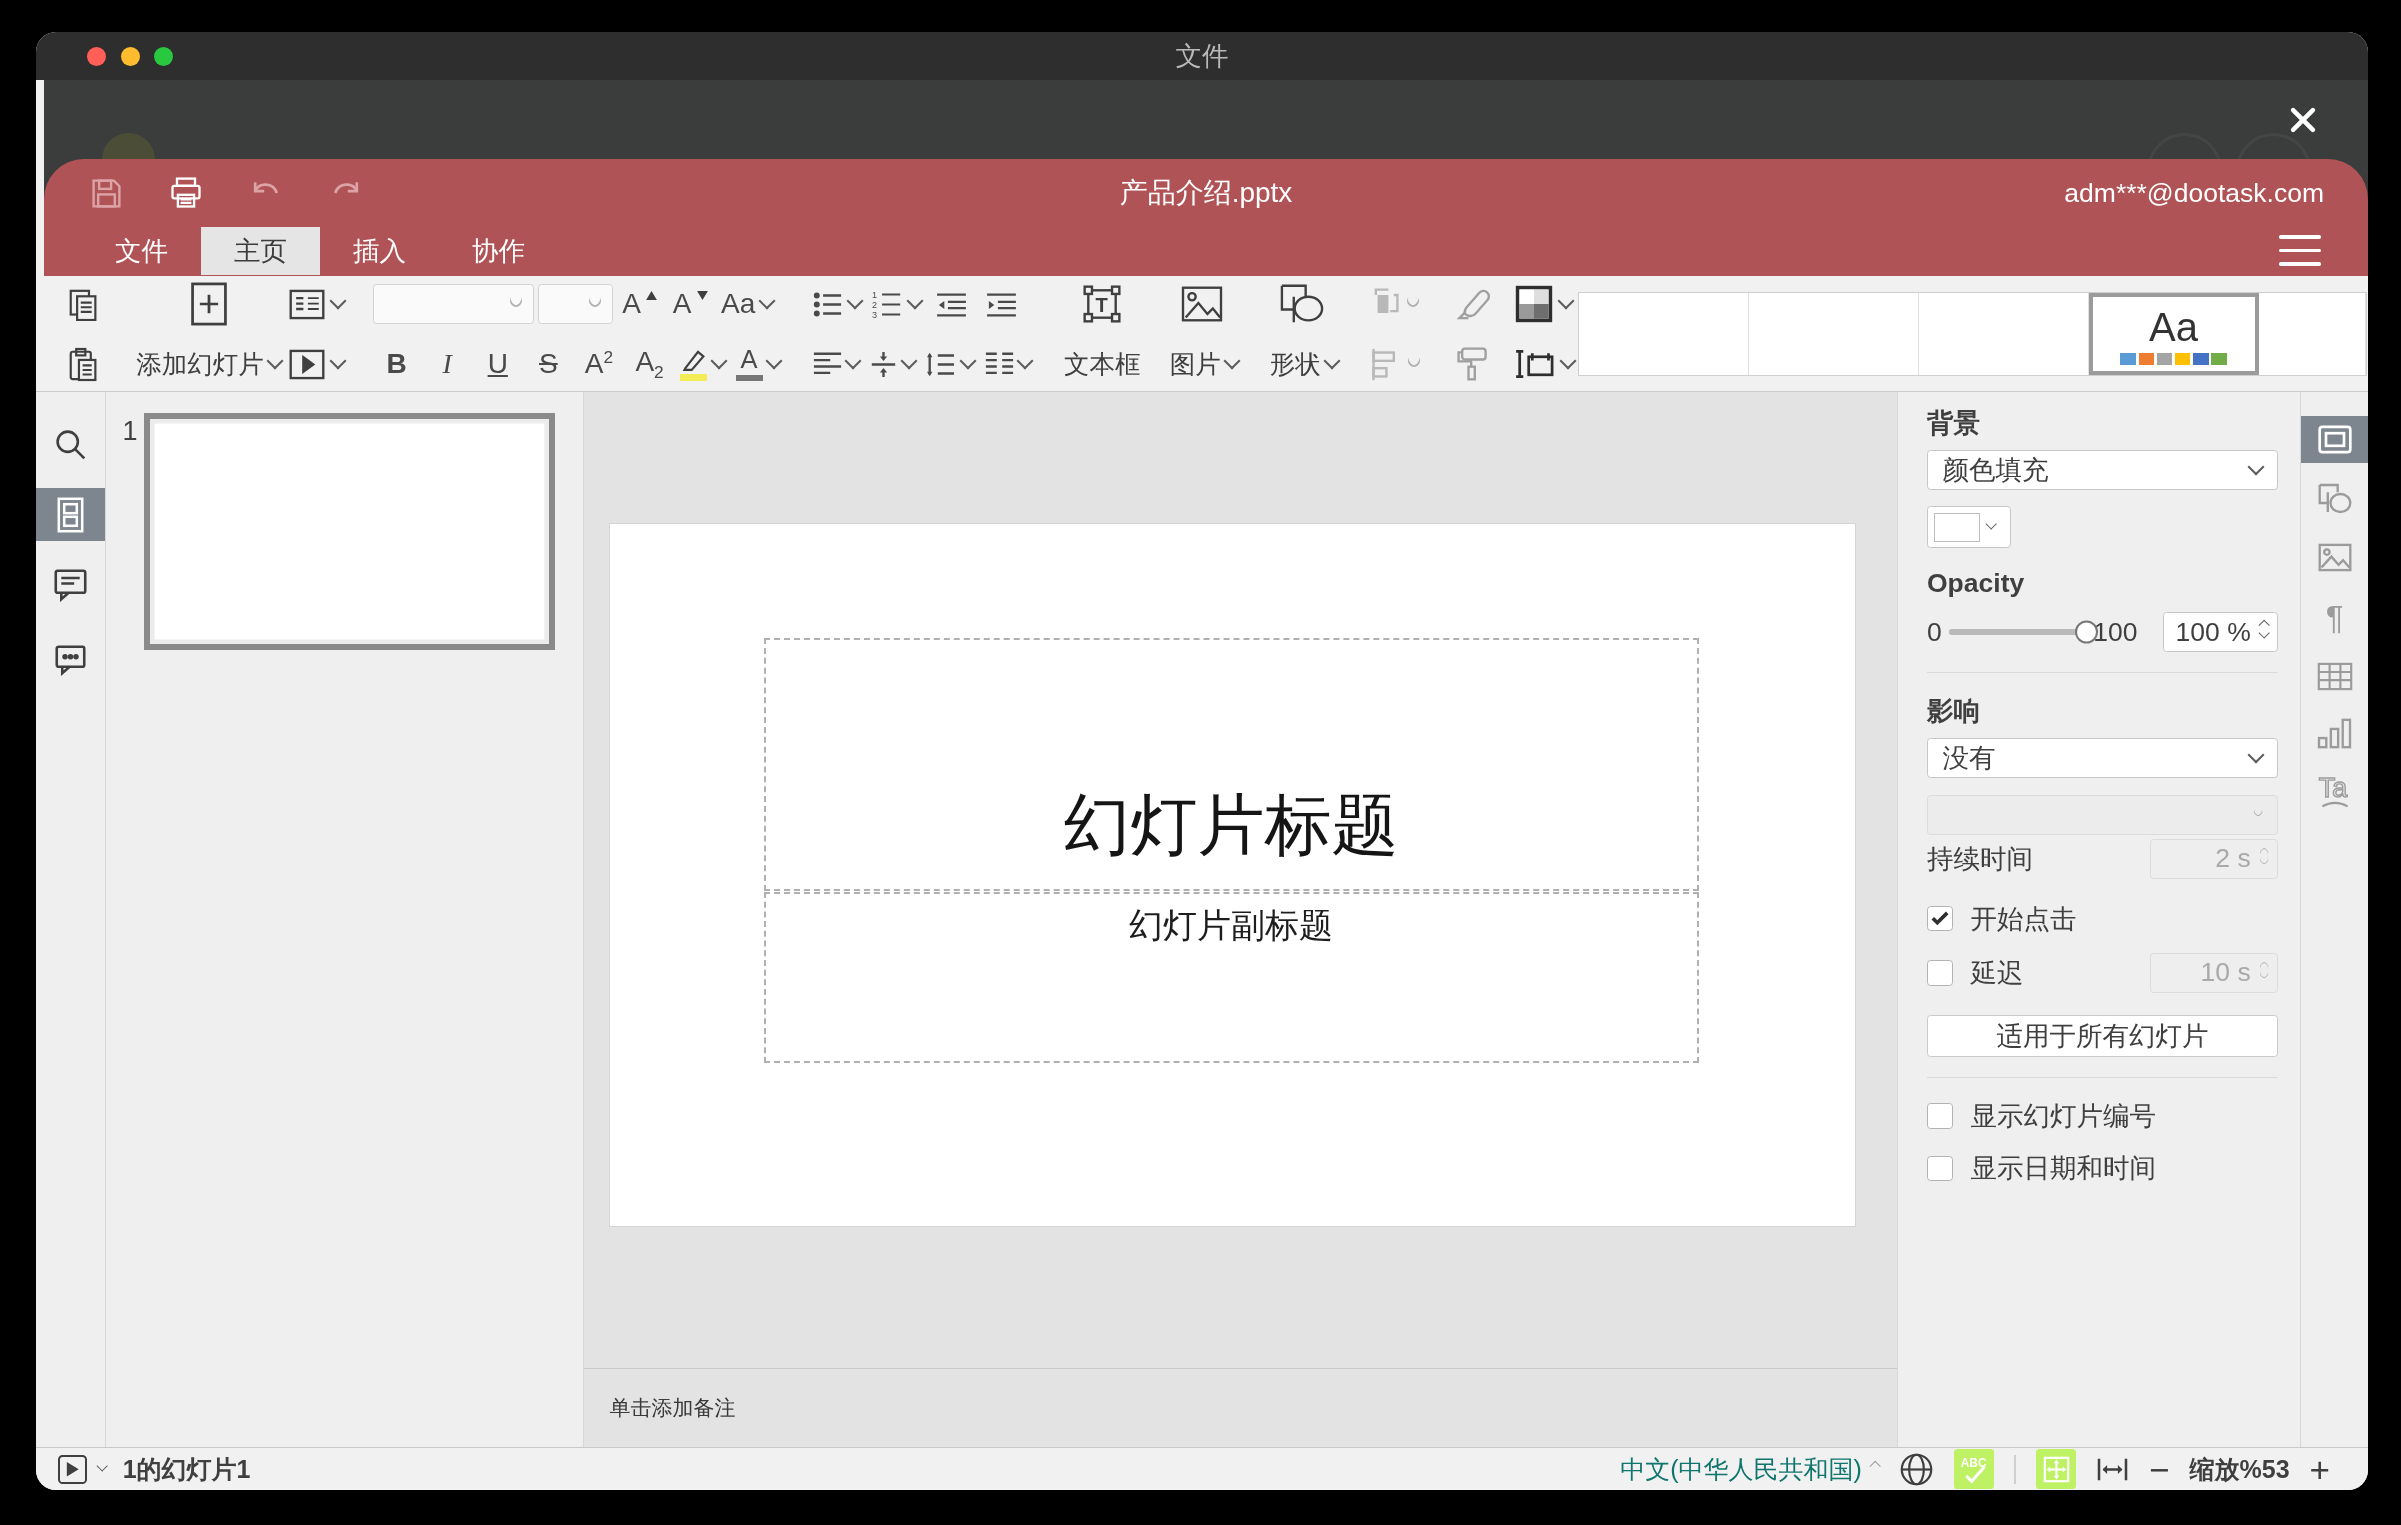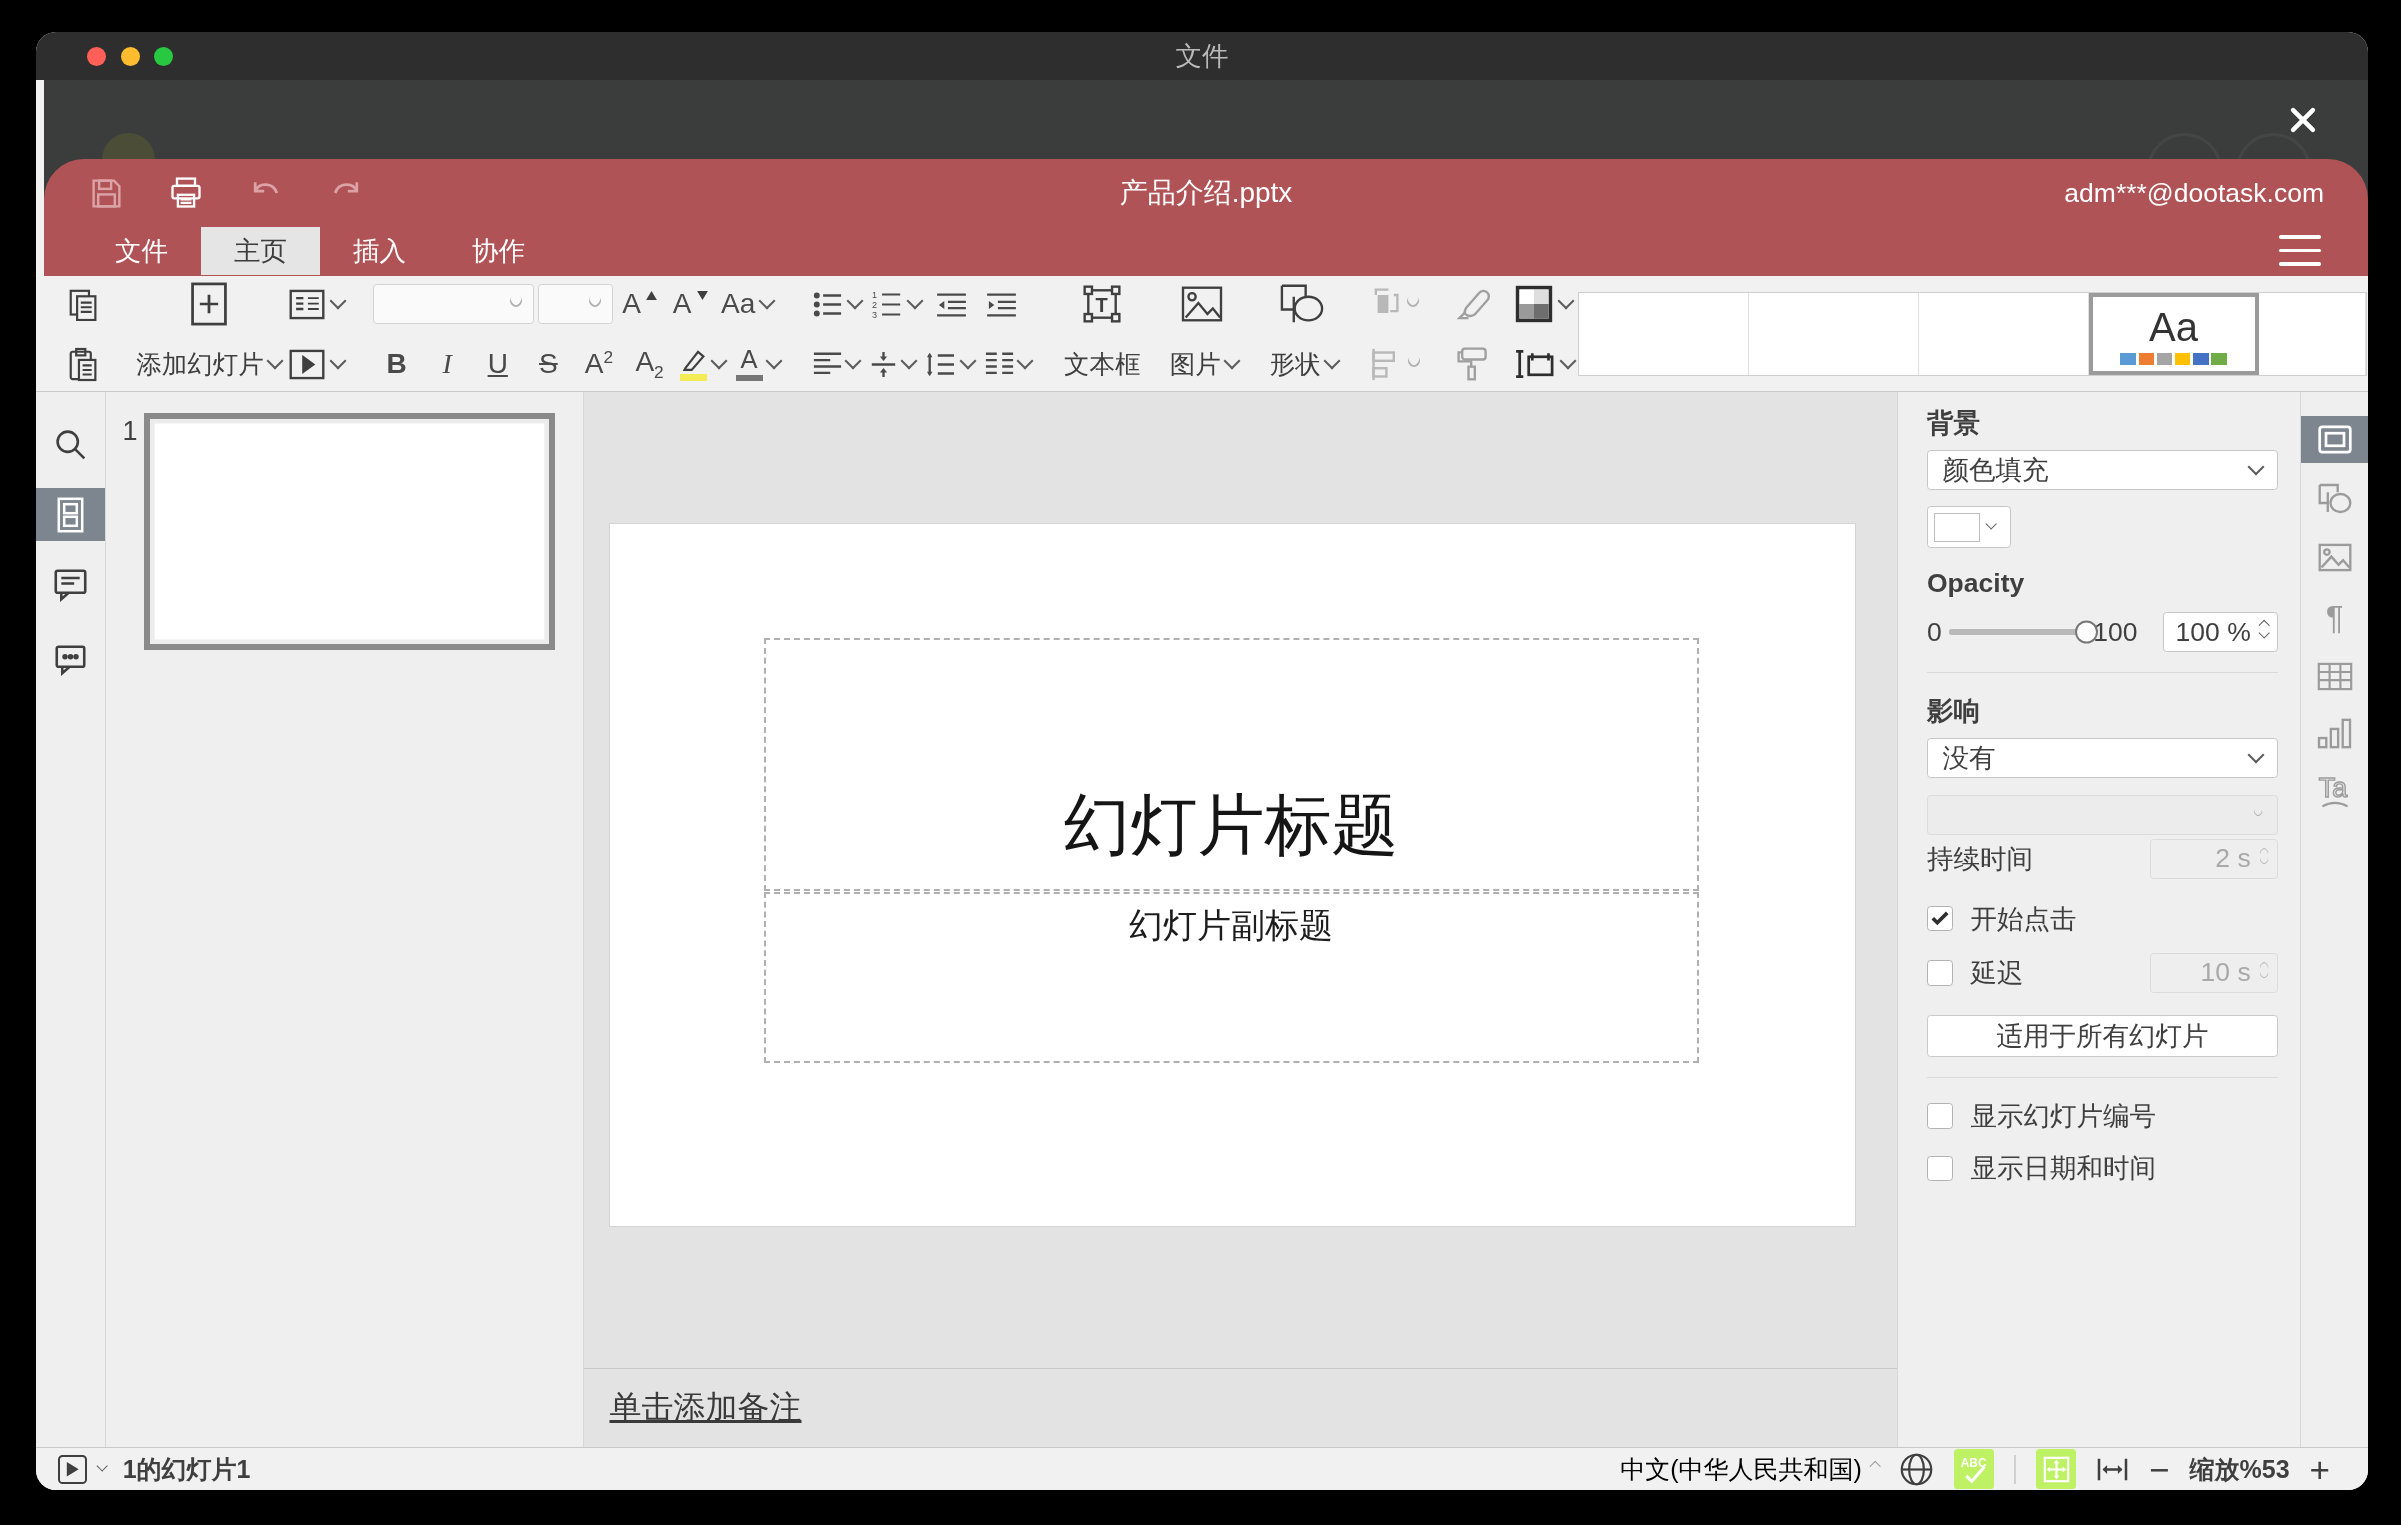--- a/index.html
+++ b/index.html
@@ -67,21 +67,21 @@
   .thumbs{width:477px;background:#efefef;border-right:1.8px solid #d8d8d8;position:relative;flex:none;}
   .thumbnum{position:absolute;left:16.4px;top:24px;font-size:27px;color:#3f3f3f;}
   .thumbbox{position:absolute;left:38px;top:21px;width:411px;height:237px;background:#fff;
             border:6.4px solid #8a8a8a;box-sizing:border-box;box-shadow:inset 0 0 0 4.6px #ececec;cursor:pointer;}
   .canvascol{flex:1;display:flex;flex-direction:column;background:#e3e3e3;min-width:0;}
   .canvas{flex:1;position:relative;}
   .slide{position:absolute;left:25.5px;top:132px;width:1245px;height:702px;background:#fff;box-shadow:0 0 0 0.9px #d2d2d2;}
   .ph{position:absolute;left:154px;width:935px;border:2.7px dashed #b0b0b0;box-sizing:border-box;display:flex;justify-content:center;cursor:text;}
   .ph.title{top:114px;height:253px;align-items:flex-end;padding-bottom:18px;font-size:67px;color:#151515;}
   .ph.subtitle{top:368px;height:171px;align-items:flex-start;padding-top:9px;font-size:34px;color:#1d1d1d;}
-  .notes{height:78px;border-top:1.8px solid #c9c9c9;display:flex;align-items:center;padding-left:25.5px;font-size:32px;color:#3a3a3a;flex:none;cursor:text;text-decoration:underline;}
+  .notes{height:78px;border-top:1.8px solid #c9c9c9;display:flex;align-items:center;padding-left:25.5px;font-size:21px;color:#3a3a3a;flex:none;cursor:text;}
   
   .rpanel{width:403px;background:#efefef;border-left:1.8px solid #d8d8d8;padding:12.8px 22px 0 29px;box-sizing:border-box;flex:none;font-size:26.5px;}
   .rp-bold{font-weight:bold;color:#3f3f3f;margin-bottom:9px;}
   .rp-select{height:40px;background:#fff;border:1.8px solid #c6c6c6;border-radius:3.6px;display:flex;align-items:center;padding:0 14.6px;cursor:pointer;box-sizing:border-box;}
   .rp-select .txt{flex:1;}
   .rp-select.disabled{background:#ececec;border-color:#dcdcdc;}
   .swatchctl{margin:16.4px 0 20px 0;width:84px;height:42px;background:#fff;border:1.8px solid #c6c6c6;border-radius:3.6px;display:flex;align-items:center;cursor:pointer;box-sizing:border-box;}
   .swatchctl .chip{width:44px;height:27px;background:#fff;border:1.8px solid #bdbdbd;margin-left:5.5px;}
   .swatchctl .chev{margin-left:7.3px;}
   .sliderrow{display:flex;align-items:center;margin-top:12.8px;}
@@ -102,21 +102,21 @@
   .rstrip{width:67px;background:#efefef;border-left:1.8px solid #d8d8d8;position:relative;flex:none;}
   .rsitem{position:absolute;left:0;width:100%;height:47px;display:flex;align-items:center;justify-content:center;cursor:pointer;color:#9b9b9b;}
   .rsitem.active{background:#7d868e;}
   .rsglyph{font-size:33px;color:#9b9b9b;line-height:1;}
   
   .statusbar{height:42px;background:#f1f1f1;border-top:1.8px solid #c9c9c9;display:flex;align-items:center;
              padding:0 38px 0 22px;flex:none;font-size:25px;}
   .playbox{width:29px;height:29px;border:2.7px solid #3f3f3f;border-radius:4.6px;display:flex;align-items:center;justify-content:center;cursor:pointer;box-sizing:border-box;}
   .slideind{margin-left:16.4px;font-weight:bold;color:#3f3f3f;}
   .sb-right{margin-left:auto;display:flex;align-items:center;gap:20px;}
-  .lang{color:#000000;cursor:pointer;display:flex;align-items:center;gap:9px;}
+  .lang{color:#0f766e;cursor:pointer;display:flex;align-items:center;gap:9px;}
   .sqicon{width:40px;height:40px;background:#bef264;border-radius:3.6px;display:flex;align-items:center;justify-content:center;cursor:pointer;}
   .sbdiv{width:1.8px;height:29px;background:#d0d0d0;}
   .zoomtxt{font-weight:bold;color:#3f3f3f;}
   .pm{font-size:35px;color:#3f3f3f;cursor:pointer;line-height:1;}
   svg{display:block;}
 </style>
 </head>
 <body>
 
 <div class="window">

